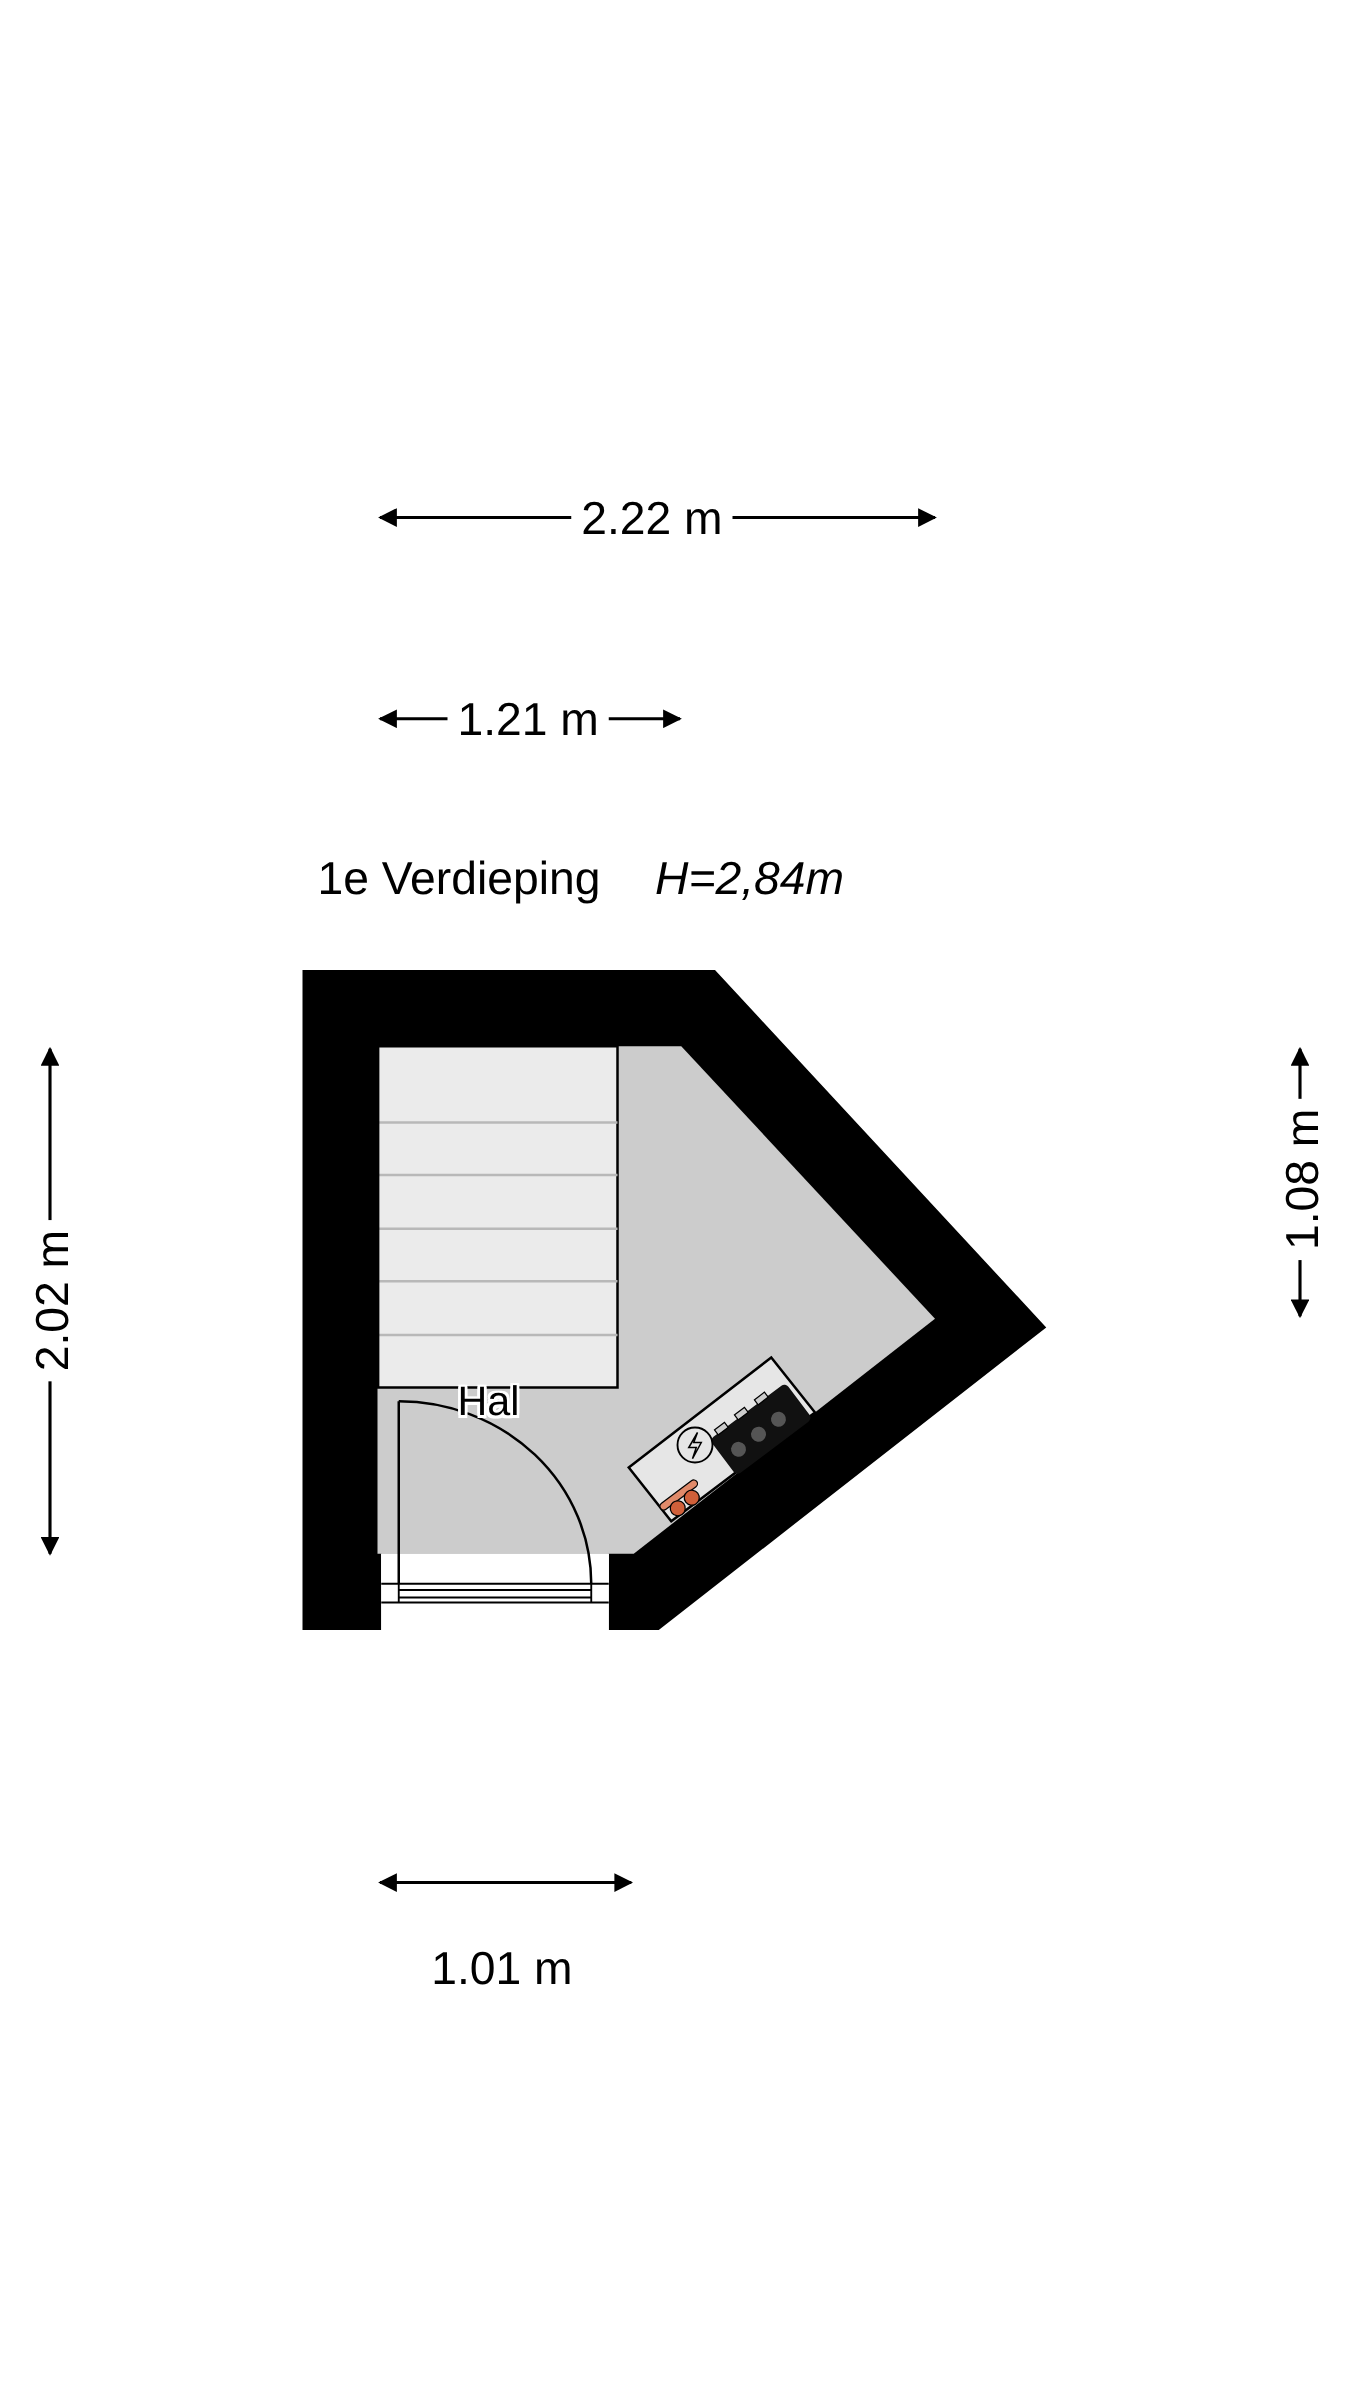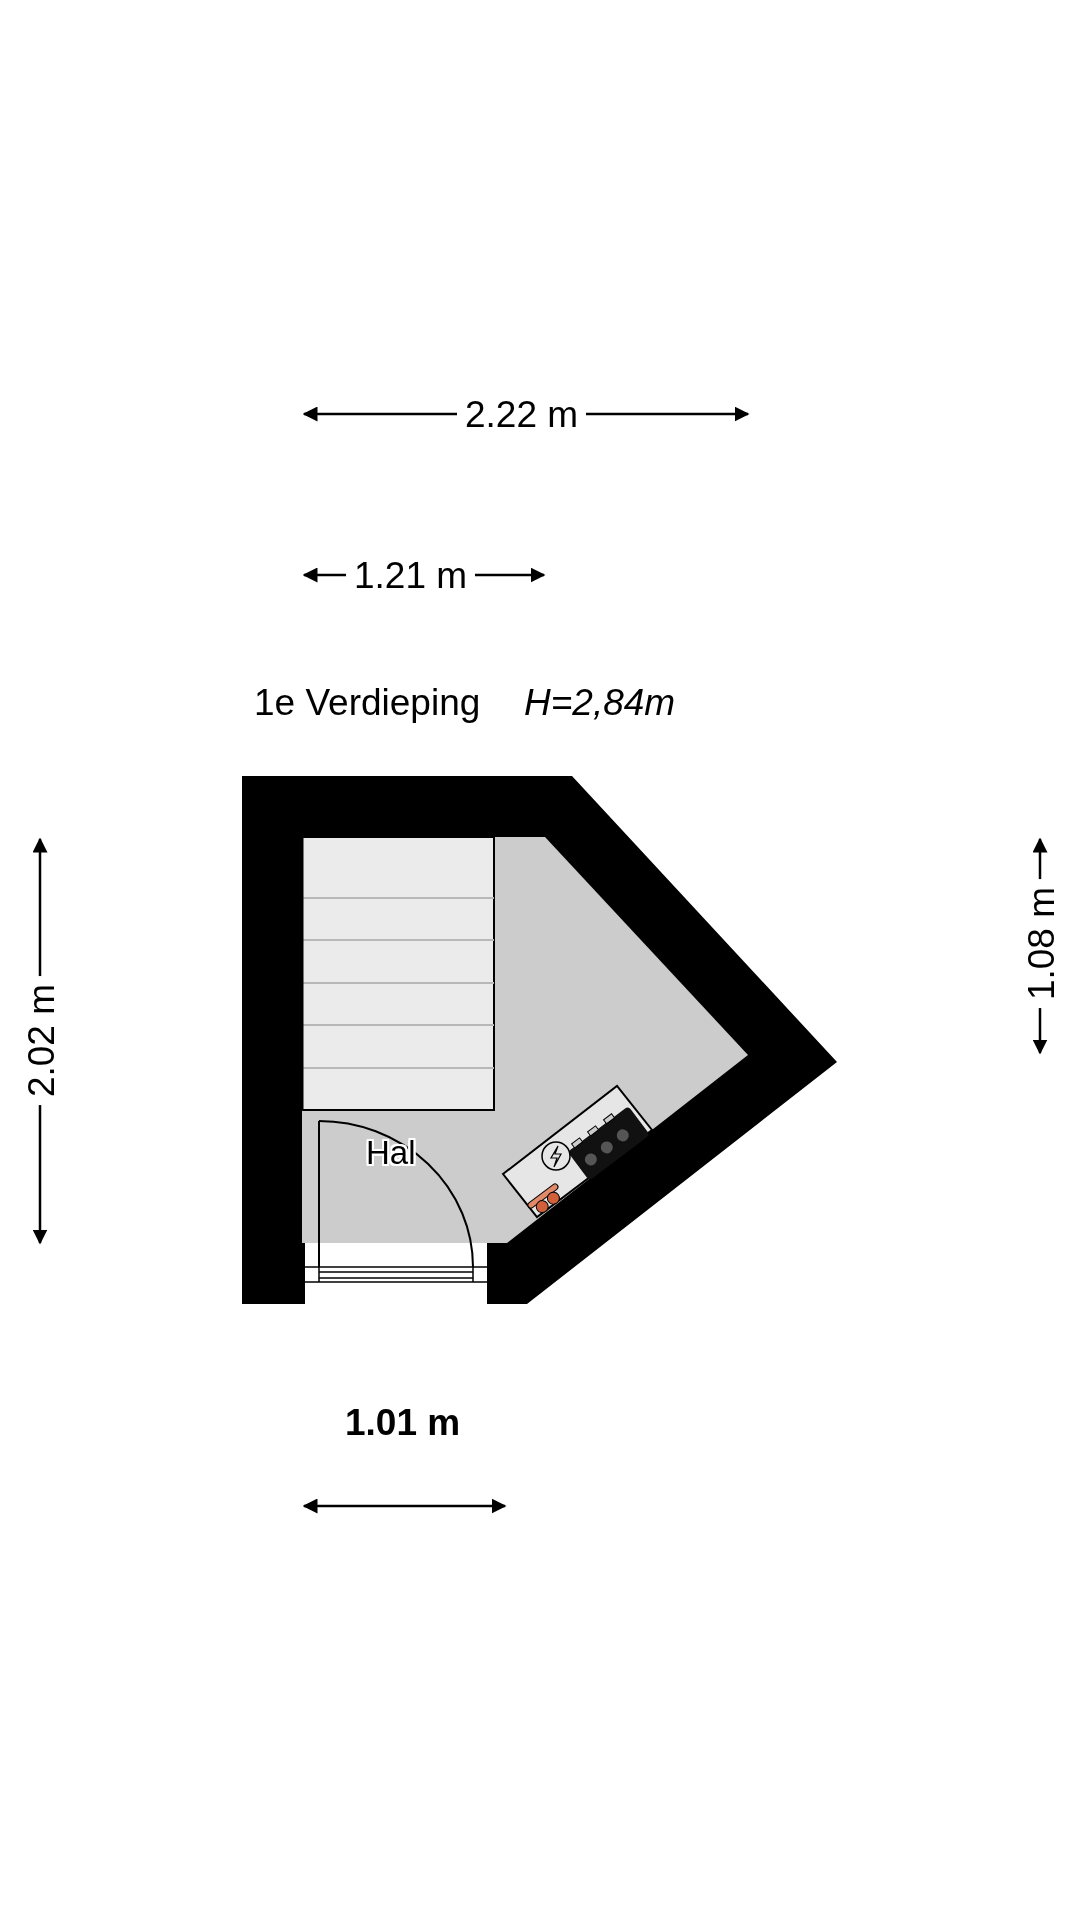--- a/index.html
+++ b/index.html
@@ -93,21 +93,21 @@
 
     <g transform="translate(546,1200) rotate(-37)">
       <rect x="-18" y="-8" width="36" height="6" rx="3" fill="#e08a6a" stroke="#000" stroke-width="1"></rect>
       <circle cx="-7" cy="3" r="6" fill="#d0603a" stroke="#000" stroke-width="1"></circle>
       <circle cx="7" cy="3" r="6" fill="#d0603a" stroke="#000" stroke-width="1"></circle>
     </g>
   </g>
 </svg>
 
 <span class="lbl" style="left:457px; top:396px;">2.22 m</span>
-<span class="lbl" style="left:346px; top:557px;">1.21 m</span>
+<span class="lbl" style="left:358px; top:557px;">1.21 m</span>
 <span class="vlbl" style="left:-23px; top:1022px; transform:rotate(-90deg);">2.02 m</span>
 <span class="vlbl" style="left:977px; top:925px; transform:rotate(-90deg);">1.08 m</span>
-<span class="lbl" style="left:337px; top:1404px;font-weight:bold;">1.01 m</span>
+<span class="lbl" style="left:337px; top:1556px;">1.01 m</span>
 
 <span class="title" style="left:224px; top:684px;margin-left:30px;">1e Verdieping</span>
 <span class="title" style="left:524px; top:684px;font-style:italic;">H=2,84m</span>
 
-<span class="room" style="left:366px; top:1136px;text-align:center;">Hal</span>
+<span class="room" style="left:366px; top:1104px;text-align:center;">Hal</span>
 
 </body></html>

